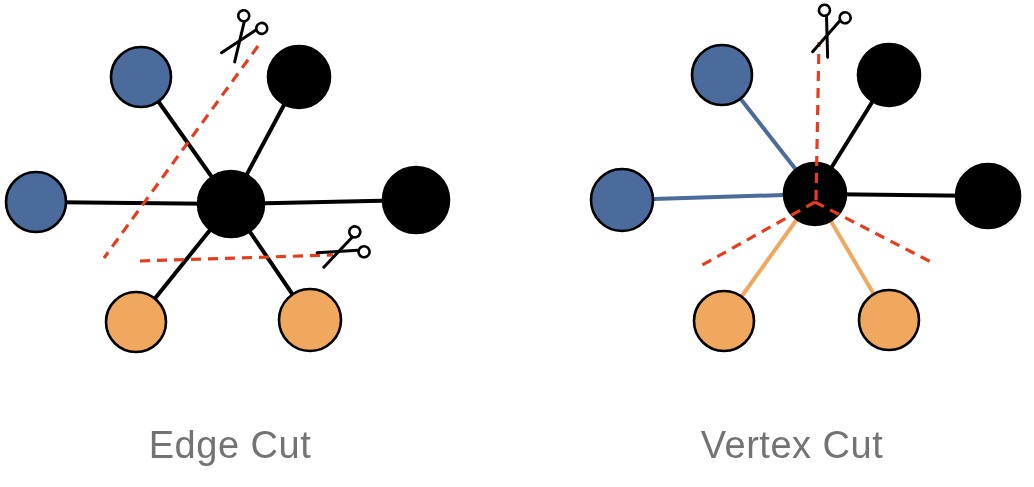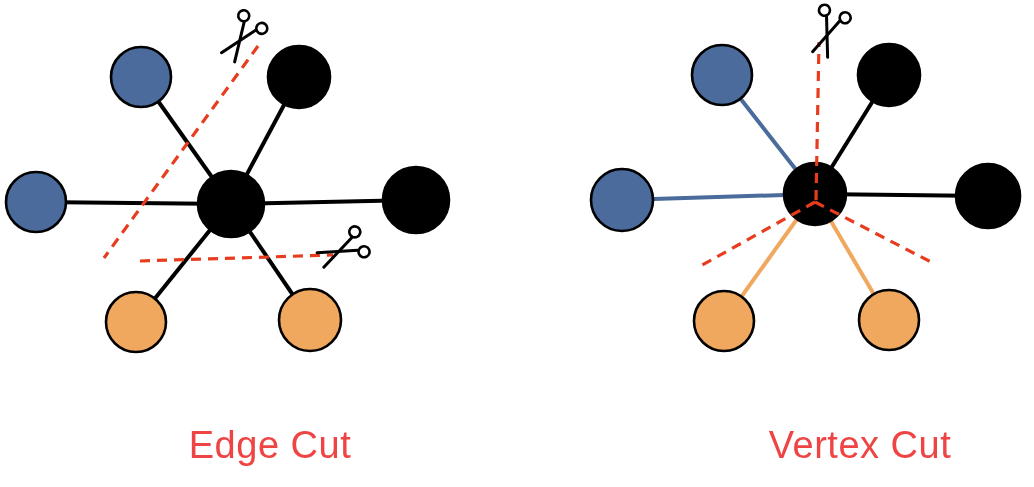--- a/index.html
+++ b/index.html
@@ -20,23 +20,22 @@
     left: 0;
     top: 0;
   }
   .panel-label {
     position: absolute;
     top: 424px;
     transform: translateX(-50%);
     font-size: 38px;
     font-weight: 400;
     letter-spacing: 0.5px;
-    color: #ef4444;
+    color: #737373;
     white-space: nowrap;
-    margin-left: 40px;
   }
 </style>
 </head>
 <body>
 
 <div class="canvas">
   <svg id="figure-svg" width="1034" height="487" viewBox="0 0 1034 487">
       <g>
         <line x1="231" y1="204" x2="141" y2="77" stroke="#000000" stroke-width="4"></line>
         <line x1="231" y1="204" x2="299" y2="77" stroke="#000000" stroke-width="4"></line>
@@ -87,14 +86,14 @@
           <line x1="-26" y1="-8" x2="12" y2="7" stroke="#000000" stroke-width="3" stroke-linecap="round"></line>
           <line x1="-26" y1="8" x2="12" y2="-7" stroke="#000000" stroke-width="3" stroke-linecap="round"></line>
           <circle cx="17" cy="11" r="5.5" fill="none" stroke="#000000" stroke-width="2.6"></circle>
           <circle cx="17" cy="-11" r="5.5" fill="none" stroke="#000000" stroke-width="2.6"></circle>
         </g>
       </g>
     </svg>
 
   <div class="panel-label" id="label-edge-cut" style="left: 230px;">Edge Cut</div>
 
-  <div class="panel-label" id="label-vertex-cut" style="left: 820px; text-align: right;">Vertex Cut</div>
+  <div class="panel-label" id="label-vertex-cut" style="left: 792px; text-align: right;">Vertex Cut</div>
 </div>
 
 </body></html>

